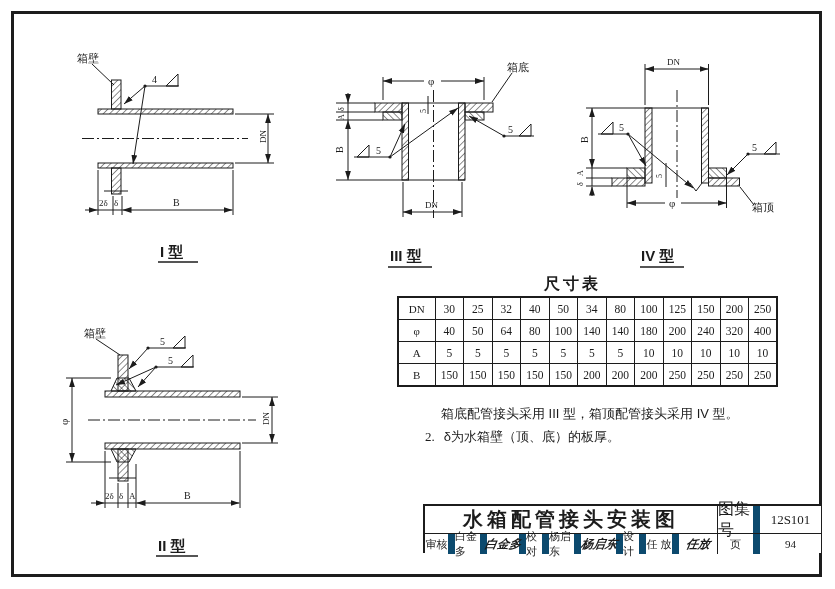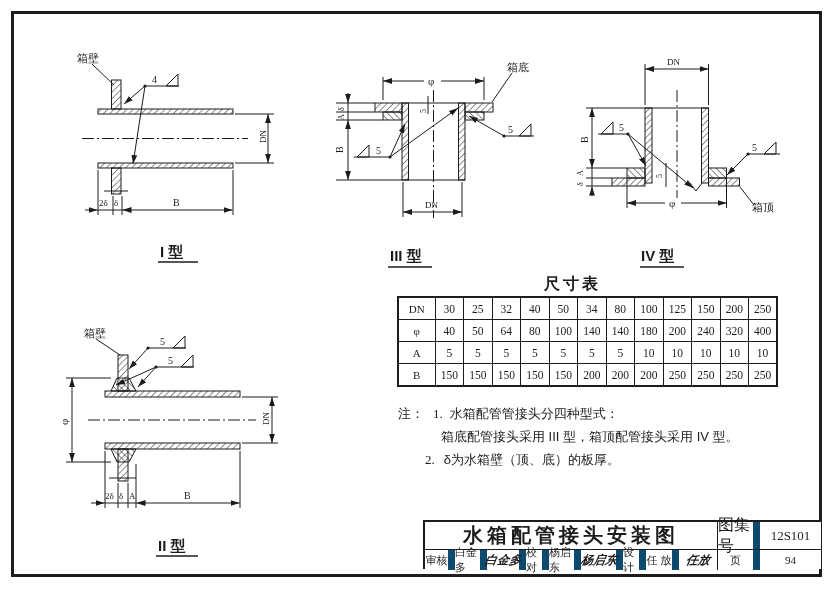--- a/index.html
+++ b/index.html
@@ -16,21 +16,21 @@
   table.size td{border:1px solid #1c1c1c;text-align:center;height:21px;padding:0;overflow:hidden;}
   table.size{border:2px solid #1c1c1c;}
   table.size td.hd{font-size:11px;}
   
   .notes{position:absolute;left:398px;top:402px;width:405px;font-size:13px;line-height:23px;}
   .notes .no{display:inline-block;margin:0 7px 0 9px;font-family:"Liberation Serif",serif;}
   .notes .ind{padding-left:43px;}
   .notes .it2{padding-left:27px;}
   .notes .it2 .no2{display:inline-block;margin-right:9px;font-family:"Liberation Serif",serif;}
   
-  .tblock{position:absolute;left:423px;top:520px;width:396px;height:47px;
+  .tblock{position:absolute;left:423px;top:504px;width:396px;height:47px;
           border-left:2px solid #1c1c1c;border-top:2px solid #1c1c1c;display:flex;flex-direction:column;box-sizing:content-box;background:#fff;}
   .tb-r1{display:flex;height:27px;}
   .tb-r2{display:flex;height:20px;border-top:1.5px solid #1c1c1c;flex:1;}
   .tb-r1 .ttl{flex:1;display:flex;align-items:center;justify-content:center;
               font-size:20px;font-weight:bold;letter-spacing:4px;}
   .cell{display:flex;align-items:center;justify-content:center;border-left:7px solid #0c4a6e;box-sizing:border-box;}
   .tb-r1 .cell.albl{width:36px;font-size:16px;border-left:1.5px solid #1c1c1c;}
   .tb-r1 .cell.aval{width:68px;font-size:13px;font-family:"Liberation Serif",serif;}
   .tb-r2 .cell{font-size:11px;}
   .tb-r2 .c0{border-left:none;}
@@ -303,21 +303,20 @@
     <td>200</td>
     <td>250</td>
     <td>250</td>
     <td>250</td>
     <td>250</td>
   </tr>
 </tbody>
   </table>
 
 <div class="notes">
-  <div><span>注：</span><span class="no">1.</span><span>水箱配管管接头分四种型式：</span></div>
   <div class="ind">箱底配管接头采用 III 型，箱顶配管接头采用 IV 型。</div>
   <div class="it2"><span class="no2">2.</span><span>δ为水箱壁（顶、底）的板厚。</span></div>
 </div>
 
 <div class="tblock">
   <div class="tb-r1">
     <div class="ttl">水箱配管接头安装图</div>
     <div class="cell albl">图集号</div>
     <div class="cell aval">12S101</div>
   </div>

